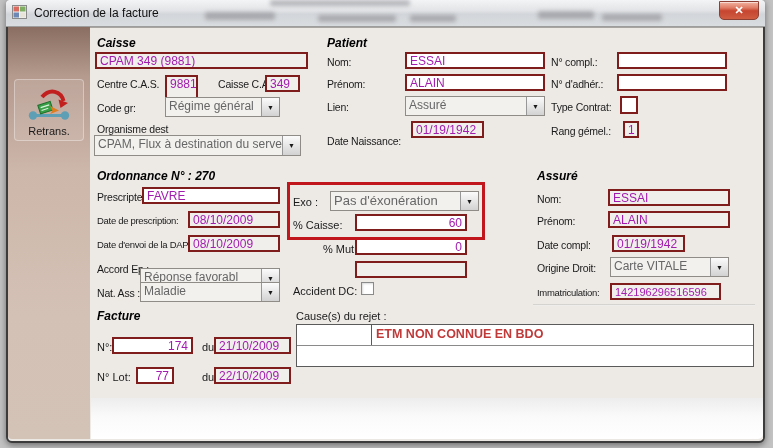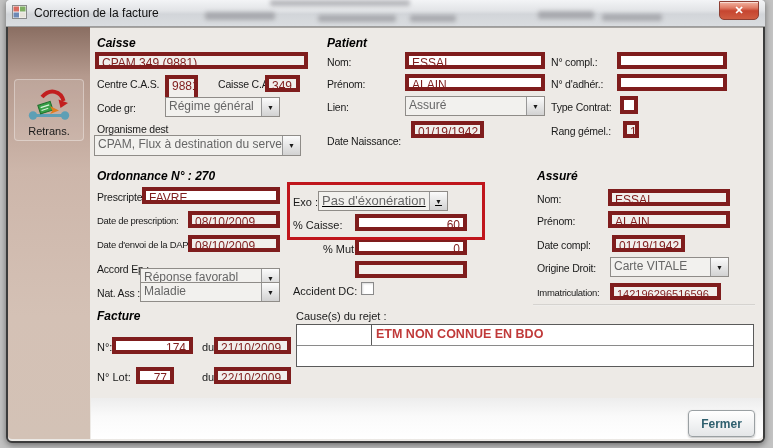--- a/index.html
+++ b/index.html
@@ -27,21 +27,21 @@
            padding-bottom:3px;box-sizing:border-box;cursor:pointer;}
   .retrans-label{font-size:11px;color:#1a1a1a;}
   .content{position:absolute;left:90px;top:27px;width:673px;height:412px;background:#edeae6;
            border-top:1px solid #a8a5a1;box-sizing:border-box;}
   .bottombar{position:absolute;left:91px;top:398px;width:672px;height:41px;border-radius:0 0 5px 0;
              background:linear-gradient(180deg,#ededed 0%,#fafafa 45%,#ffffff 100%);}
   .lbl{position:absolute;font-size:10.5px;letter-spacing:-0.2px;color:#1a1a1a;white-space:nowrap;}
   .lbl.sm{font-size:9.5px;letter-spacing:-0.3px;}
   .lbl.md{font-size:11px;letter-spacing:0;}
   .hdr{position:absolute;font-size:12px;font-weight:bold;font-style:italic;color:#000;white-space:nowrap;}
-  .fld{position:absolute;border:4px solid #7f1d1d;background:#fff;color:#7f1d1d;font-size:12px;
+  .fld{position:absolute;border:2px solid #7f1d1d;background:#fff;color:#a21caf;font-size:12px;
        line-height:15px;padding:0 3px;box-sizing:border-box;overflow:hidden;white-space:nowrap;}
   .fld.ro{background:#f1efec;}
   .fld.num{text-align:right;}
   .fld.small{font-size:11px;}
   .dd{position:absolute;border:1px solid #8f8c88;background:#f2f1ee;display:flex;box-sizing:border-box;cursor:pointer;}
   .dd .txt{flex:1;font-size:12px;line-height:17px;color:#666;padding:0 3px;overflow:hidden;white-space:nowrap;}
   .dd .btn{width:17px;border-left:1px solid #979797;background:linear-gradient(180deg,#fbfbfb,#d2d2d2);
            display:flex;align-items:center;justify-content:center;font-size:7px;color:#1a1a1a;}
   .dd.big .txt{font-size:13px;}
   .checkbox{position:absolute;width:13px;height:13px;background:#fff;border:1px solid #8a8a8a;
@@ -161,21 +161,21 @@
     <div class="btn">▼</div>
   </div>
   <div class="lbl" style="left:97px;top:287px;">Nat. Ass :</div>
   <div class="dd" style="left:140px;top:282px;width:140px;height:20px;">
     <div class="txt">Maladie</div>
     <div class="btn">▼</div>
   </div>
 
   <div class="redbox"></div>
   <div class="lbl md" style="left:293px;top:196px;">Exo :</div>
-  <div class="dd big" style="left:318px;top:191px;width:130px;height:20px;text-decoration:underline;">
+  <div class="dd big" style="left:330px;top:191px;width:149px;height:20px;">
     <div class="txt">Pas d'éxonération</div>
     <div class="btn">▼</div>
   </div>
   <div class="lbl md" style="left:293px;top:219px;">% Caisse:</div>
   <div class="fld num" style="left:355px;top:214px;width:112px;height:17px;">60</div>
   <div class="lbl md" style="left:299px;top:243px;margin-left:24px;">% Mutuelle:</div>
   <div class="fld num" style="left:355px;top:238px;width:112px;height:17px;">0</div>
   <div class="fld ro" style="left:355px;top:261px;width:112px;height:17px;"></div>
   <div class="lbl md" style="left:293px;top:285px;">Accident DC:</div>
   <div class="checkbox" style="left:361px;top:282px;"></div>
@@ -208,14 +208,13 @@
 
   <div class="lbl md" style="left:296px;top:310px;">Cause(s) du rejet :</div>
   <div class="reject-table">
     <div class="reject-row1">
       <div class="reject-cell-code"></div>
       <div class="reject-cell-text">ETM NON CONNUE EN BDO</div>
     </div>
     <div class="reject-row2"></div>
   </div>
 
-  <div class="fermer">Fermer</div>
 </div>
 
 </body></html>

